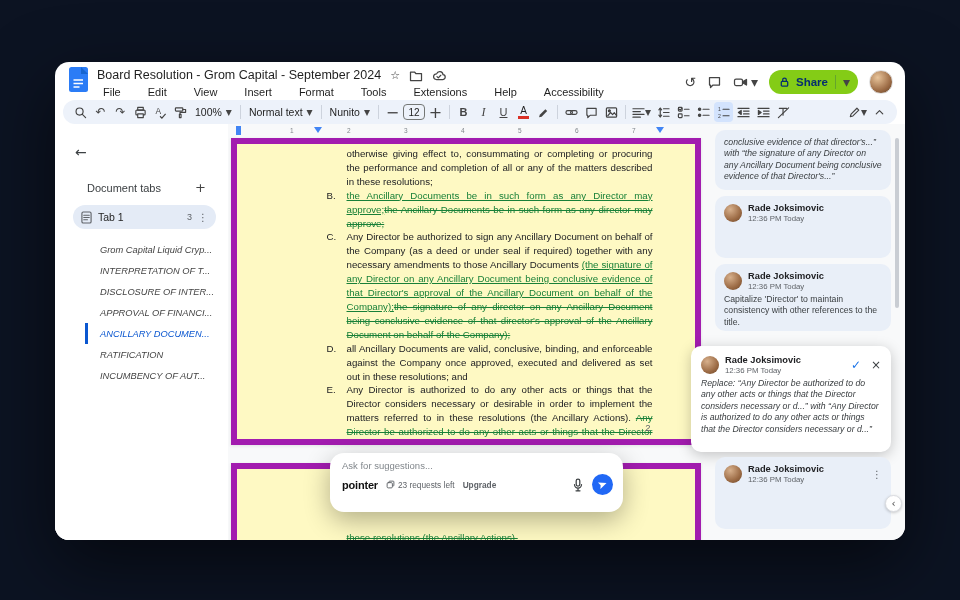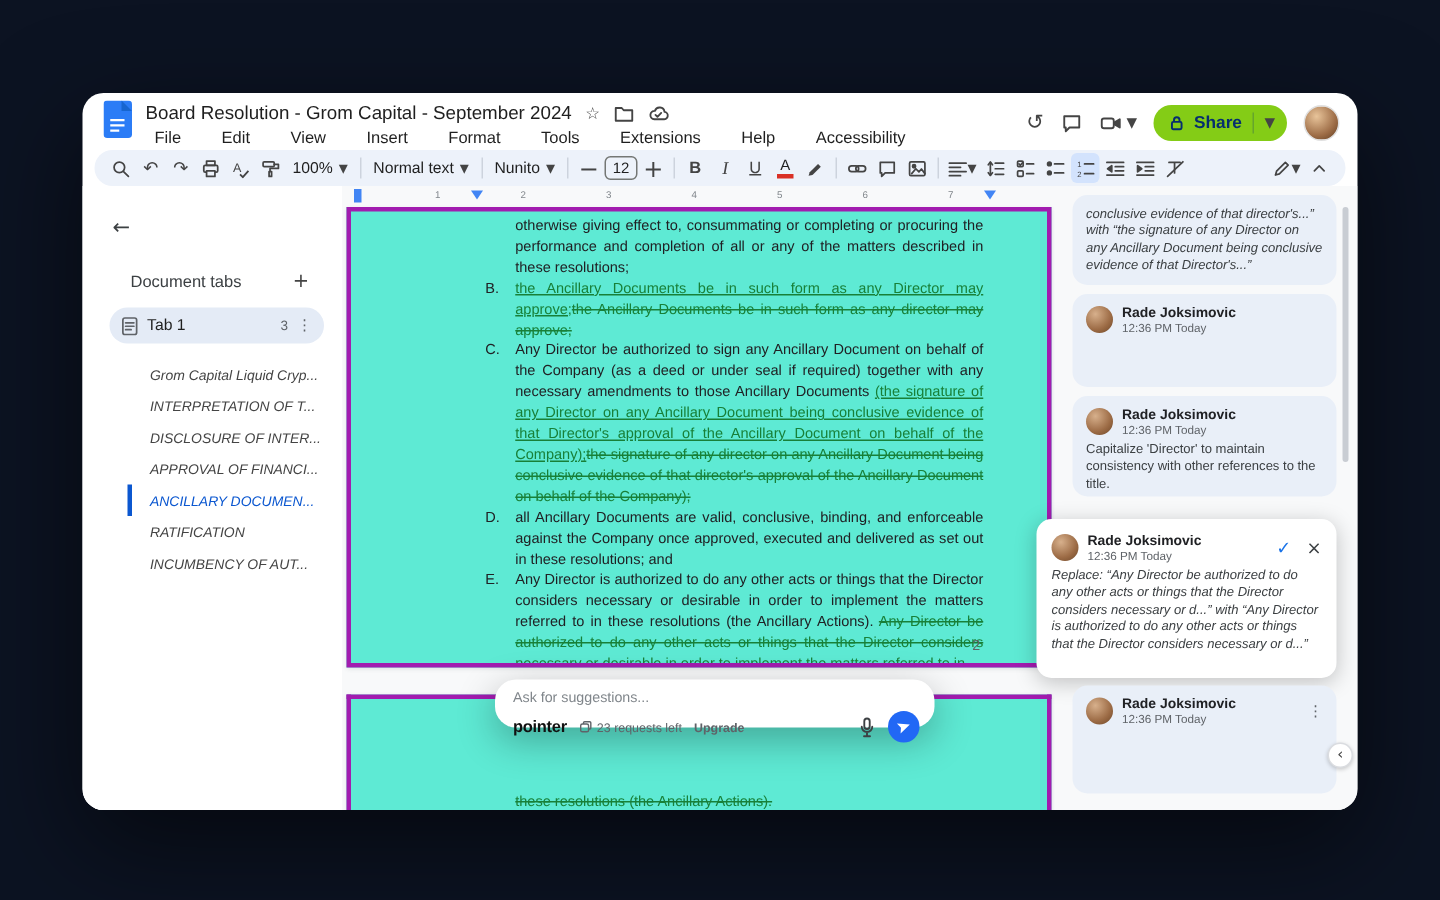--- a/index.html
+++ b/index.html
@@ -66,21 +66,21 @@
     border-left:3px solid transparent;padding-left:12px;white-space:nowrap;overflow:hidden;}
   .o-item.active{color:#0b57d0;border-left-color:#0b57d0;}
 
   
   .canvas{flex:1;min-width:0;position:relative;overflow:hidden;}
   .ruler{height:14px;position:relative;}
   .ruler .num{position:absolute;top:3px;font-size:6.5px;color:#80868b;}
   .ruler .mark{position:absolute;background:#4285f4;}
   .tri{position:absolute;width:0;height:0;border-left:4px solid transparent;border-right:4px solid transparent;
     border-top:6px solid #4285f4;}
-  .page{width:470px;margin:0 auto;background:#5eead4;border:3px solid #a21caf;
+  .page{width:470px;margin:0 auto;background:#fef9c3;border:6px solid #a21caf;
     box-shadow:0 1px 3px rgba(60,64,67,.12);}
   .page1{height:307px;position:relative;padding:3px 42px 0 110px;overflow:hidden;}
   .page2{height:160px;margin-top:18px;border-bottom:none;padding:62px 42px 0 110px;}
   .para{position:relative;font-size:9.7px;line-height:13.9px;color:#202124;text-align:justify;}
   .plabel{position:absolute;left:-20px;top:0;}
   .ins{color:#188038;text-decoration:underline;}
   .del{color:#188038;text-decoration:line-through;}
   .pagenum{position:absolute;bottom:6px;right:44px;font-size:9.5px;color:#5f6368;}
 
   
@@ -99,21 +99,21 @@
   .c3{height:67px;margin-bottom:15px;}
   .c4{height:106px;background:#fff;box-shadow:0 3px 14px rgba(0,0,0,.22);margin-left:-24px;
     padding:9px 10px;margin-bottom:5px;}
   .c5{height:72px;}
   .cactions{margin-left:auto;display:flex;gap:10px;align-items:center;}
   .accept{color:#1a73e8;font-size:12px;font-weight:bold;}
   .dismiss{color:#3c4043;font-size:12px;}
   .kebab-btn{margin-left:auto;color:#5f6368;font-size:10px;}
 
   
-  .ai-box{position:absolute;left:275px;top:391px;width:293px;height:32px;background:#fff;border-radius:14px;
+  .ai-box{position:absolute;left:275px;top:391px;width:293px;height:59px;background:#fff;border-radius:14px;
     box-shadow:0 8px 26px rgba(0,0,0,.3);z-index:50;padding:7px 10px 0 12px;}
   .ai-ph{font-size:9.5px;color:#80868b;}
   .ai-row{display:flex;align-items:center;gap:8px;margin-top:3px;}
   .ai-brand{font-size:11px;font-weight:bold;color:#111;letter-spacing:-.2px;}
   .ai-meta{font-size:8.3px;color:#5f6368;display:flex;align-items:center;gap:3px;}
   .ai-upgrade{font-size:8.3px;color:#5f6368;font-weight:bold;}
   .ai-send{width:21px;height:21px;border-radius:50%;background:#2168f5;display:flex;align-items:center;justify-content:center;flex:none;}
 
   
   .vscroll{position:absolute;right:6px;top:14px;width:4px;height:170px;background:#c9cdd3;border-radius:2px;}

